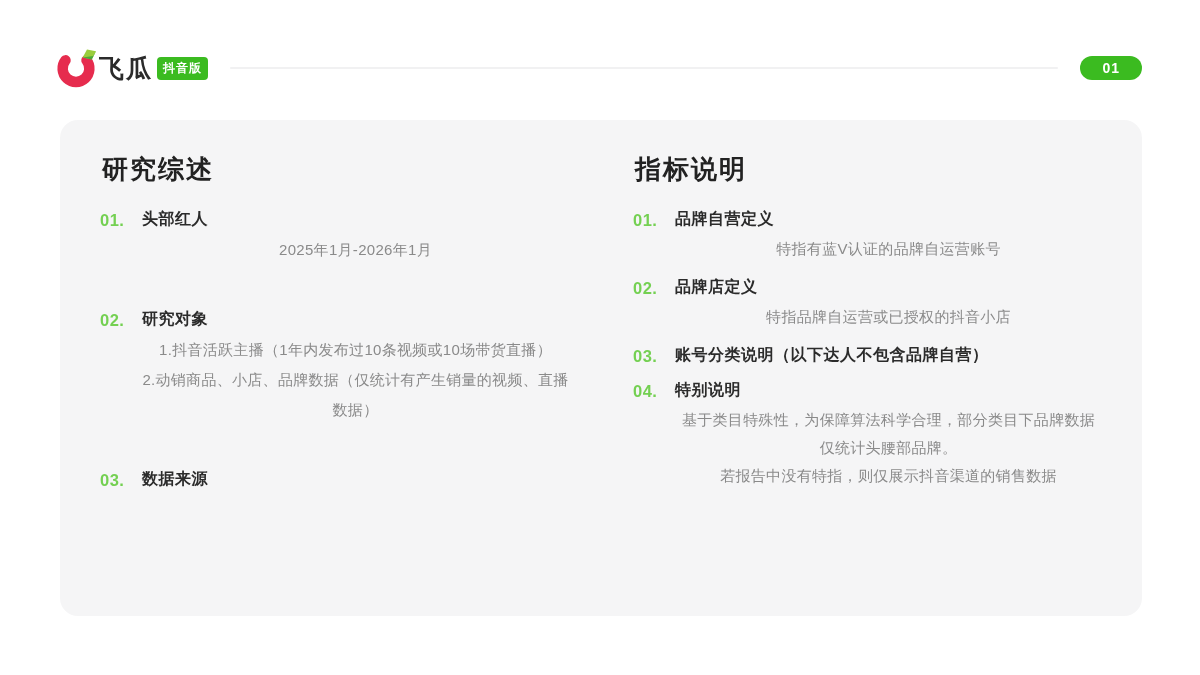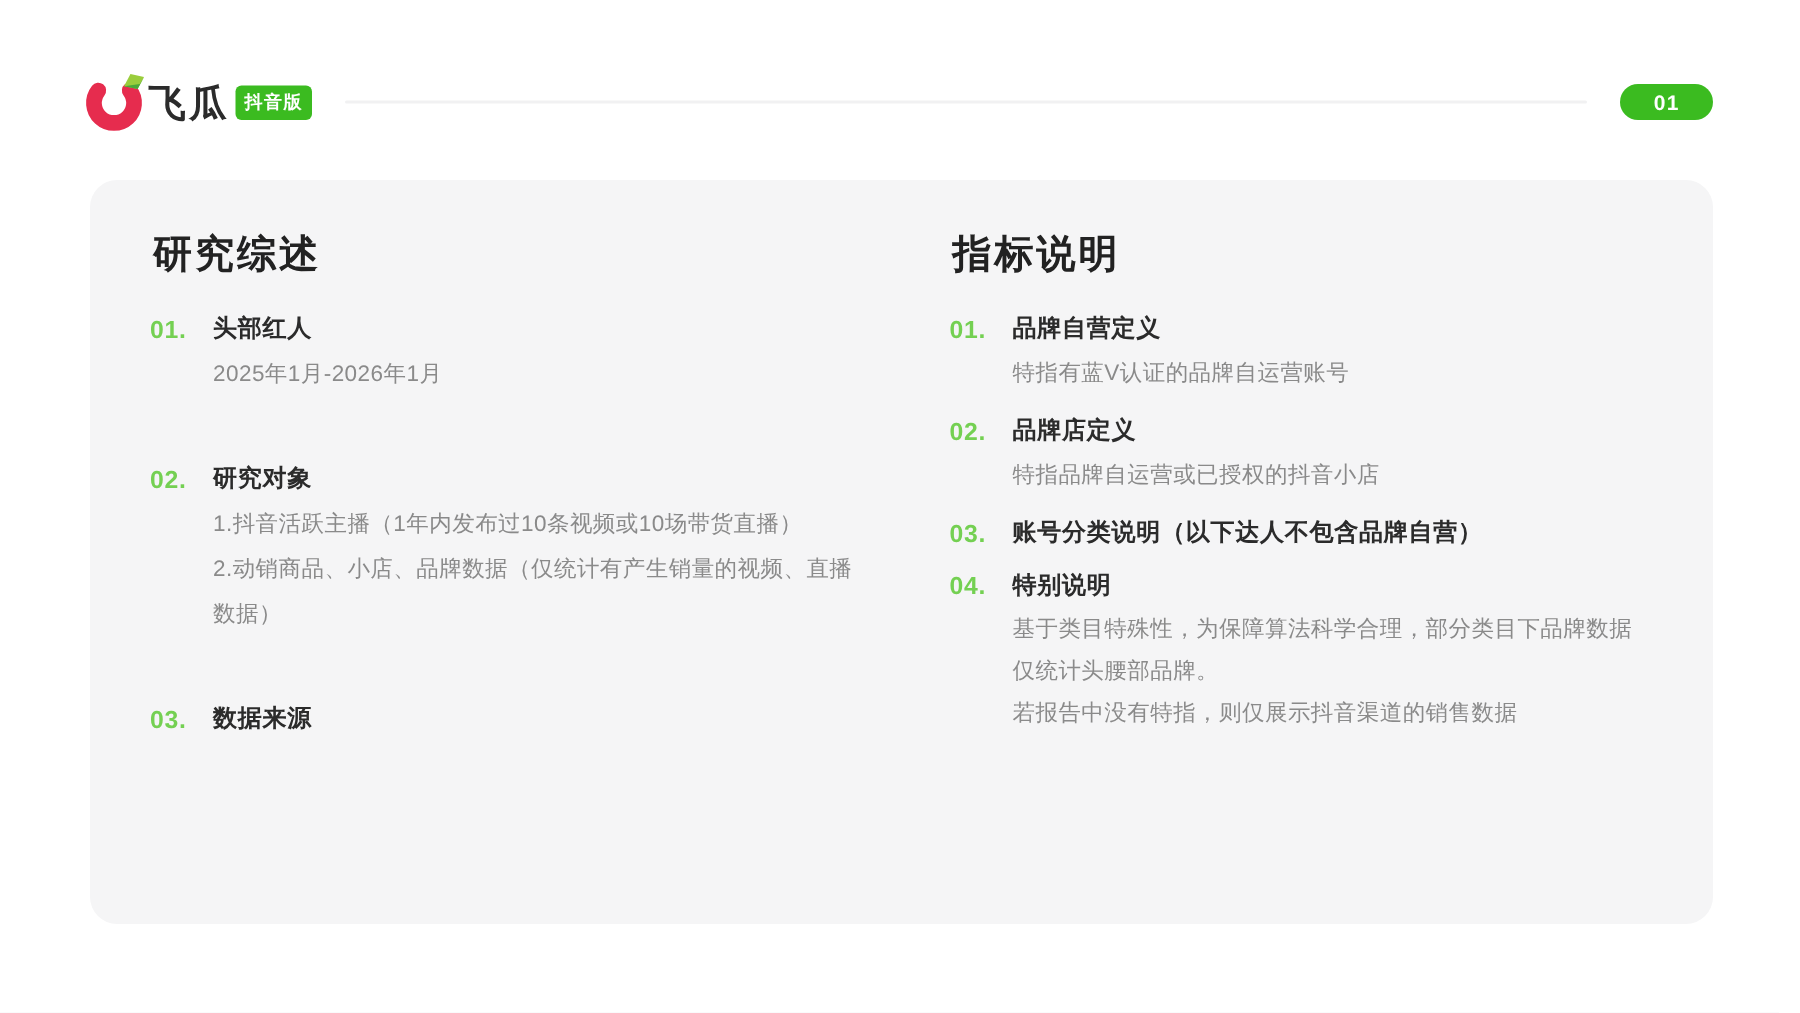--- a/index.html
+++ b/index.html
@@ -39,21 +39,21 @@
     margin: 2px 0 22px 2px;
   }
   .item-head { display: flex; align-items: flex-end; }
   .num {
     color: #74d052; font-weight: bold; font-size: 16.5px;
     width: 42px; flex-shrink: 0; letter-spacing: 0.5px;
   }
   .heading { font-size: 16px; font-weight: bold; color: #2b2b2b; letter-spacing: 0.5px; }
   .body {
     margin: 5px 0 0 42px; font-size: 15px; color: #8a8a8a;
-    line-height: 30px; white-space: pre-line; letter-spacing: 0.3px;
+    line-height: 30px; white-space: pre-line; letter-spacing: 0.3px; text-align: center;
   }
   .col-left .item { margin-bottom: 44px; }
   .col-right .item { margin-bottom: 14px; }
   .col-right .body { line-height: 28px; }
 </style>
 </head>
 <body>
 
 <div class="header">
   <div class="logo">

